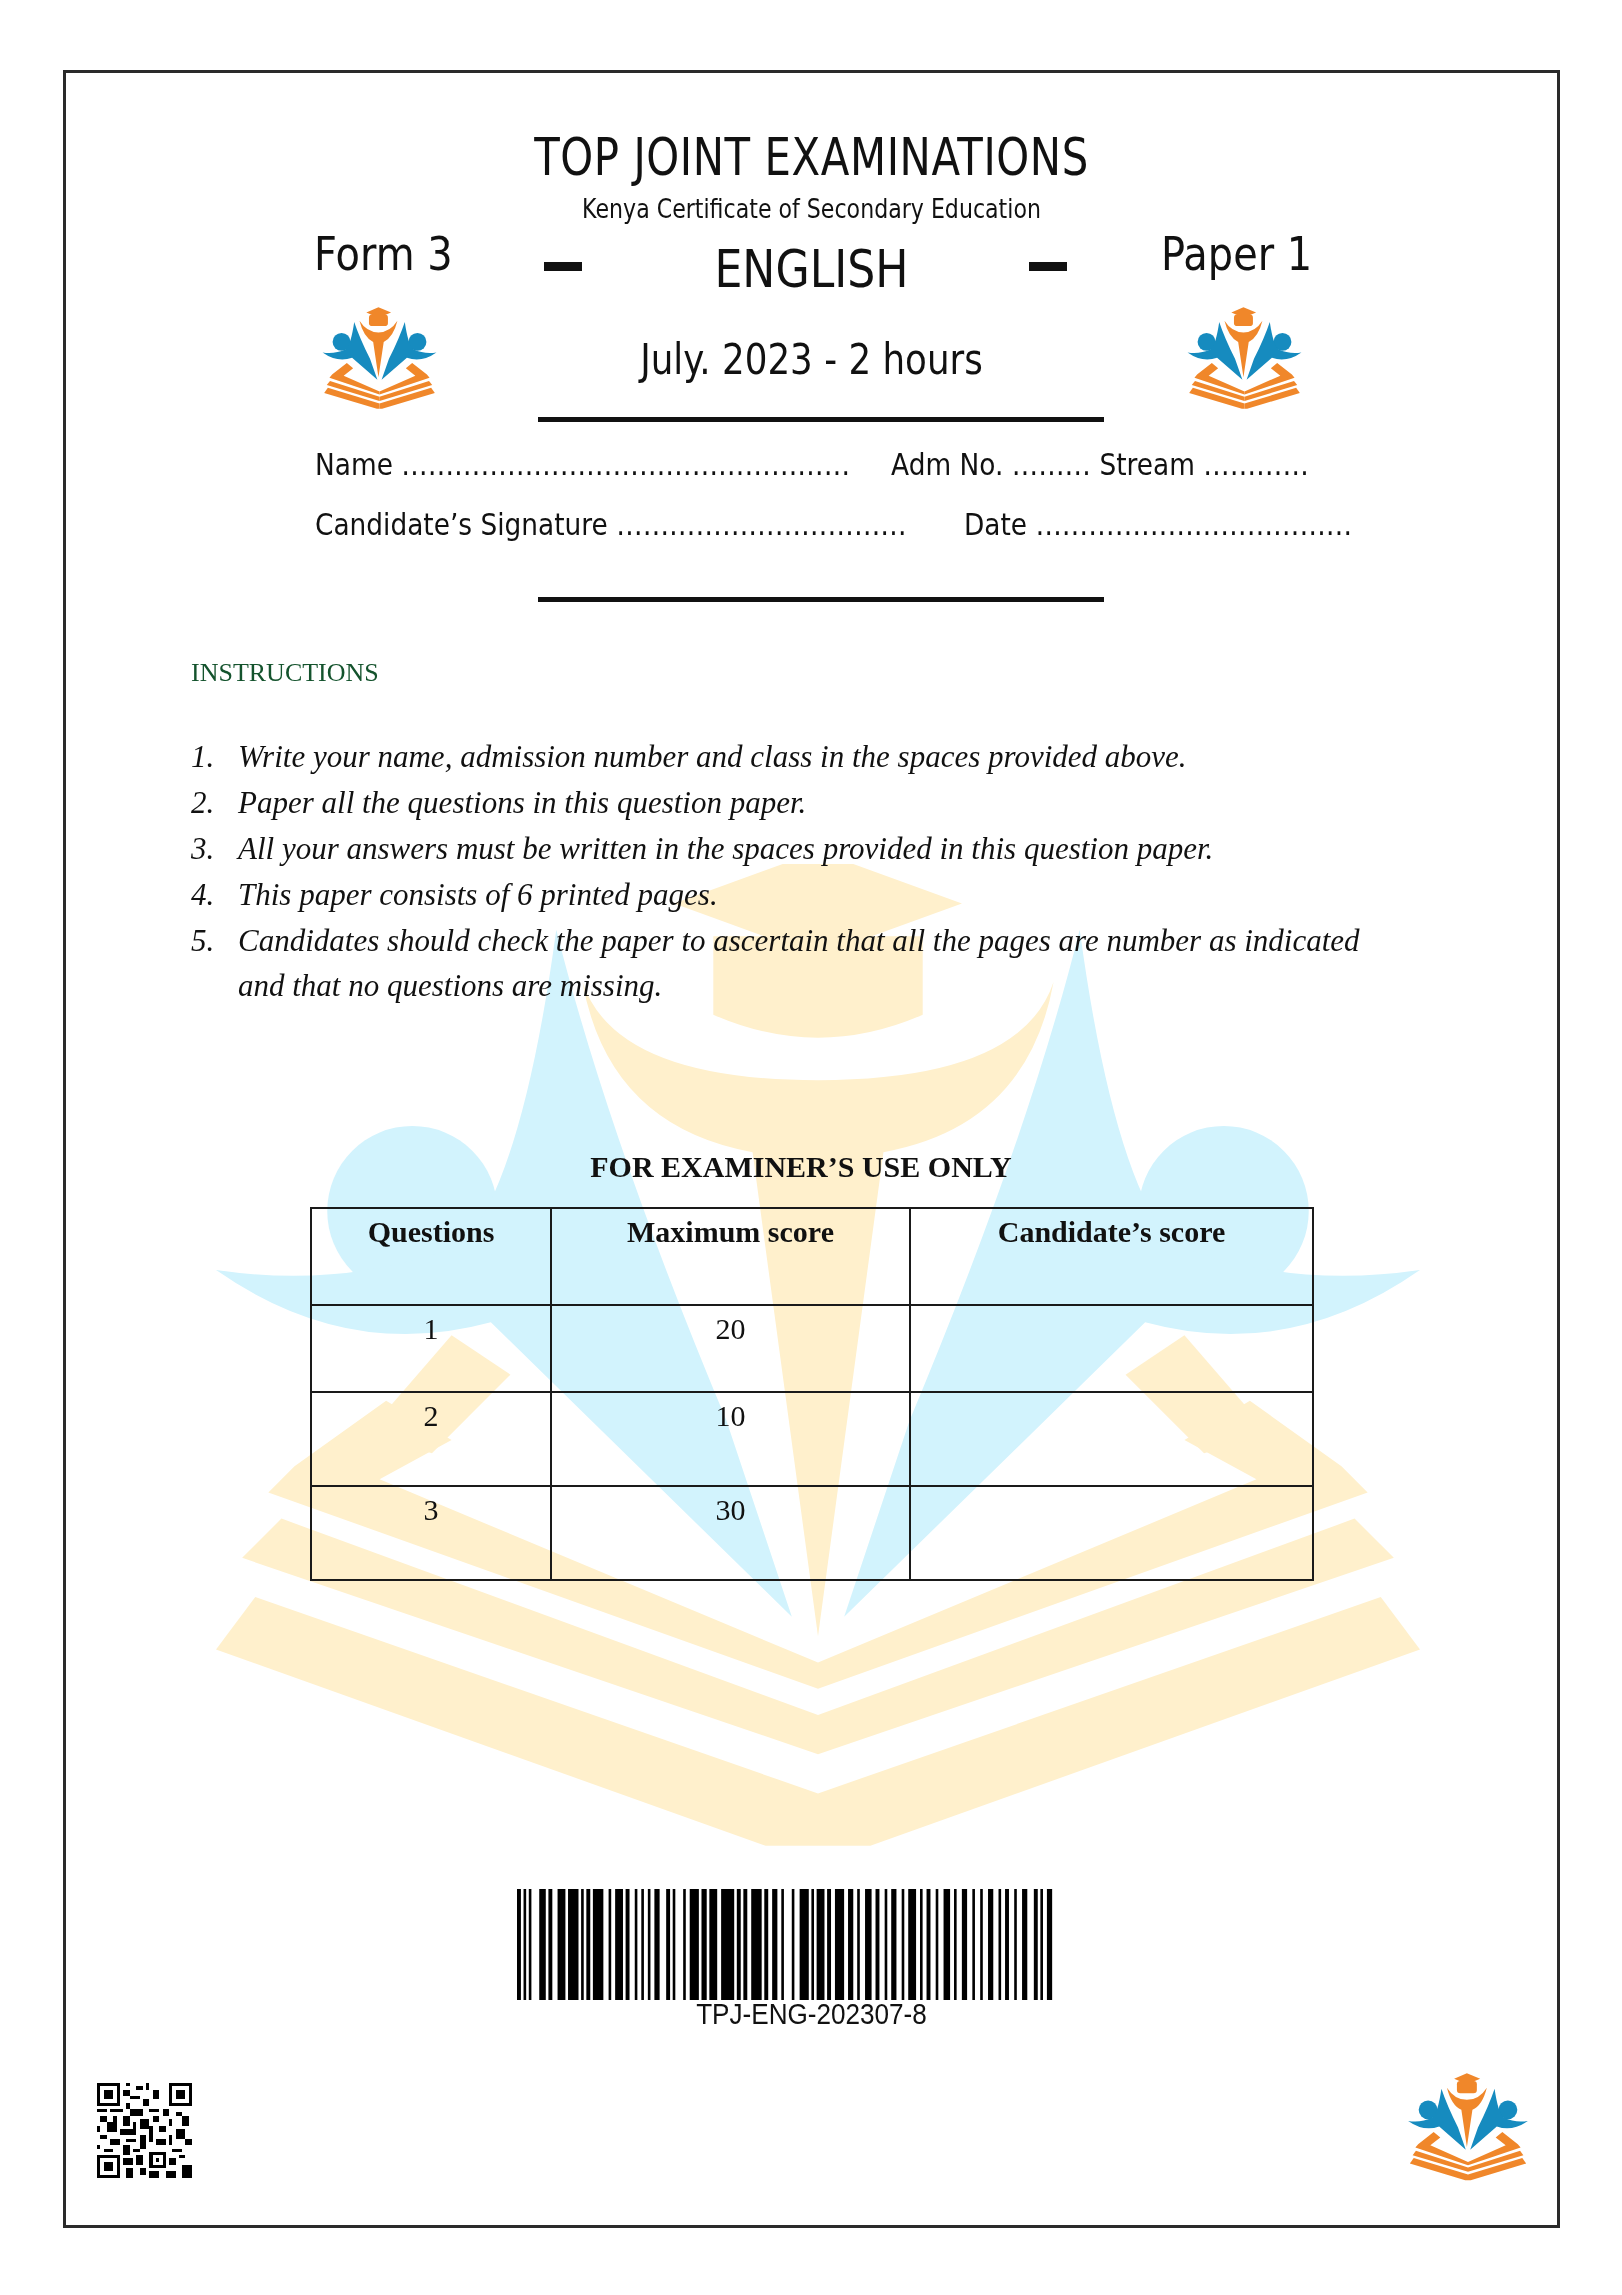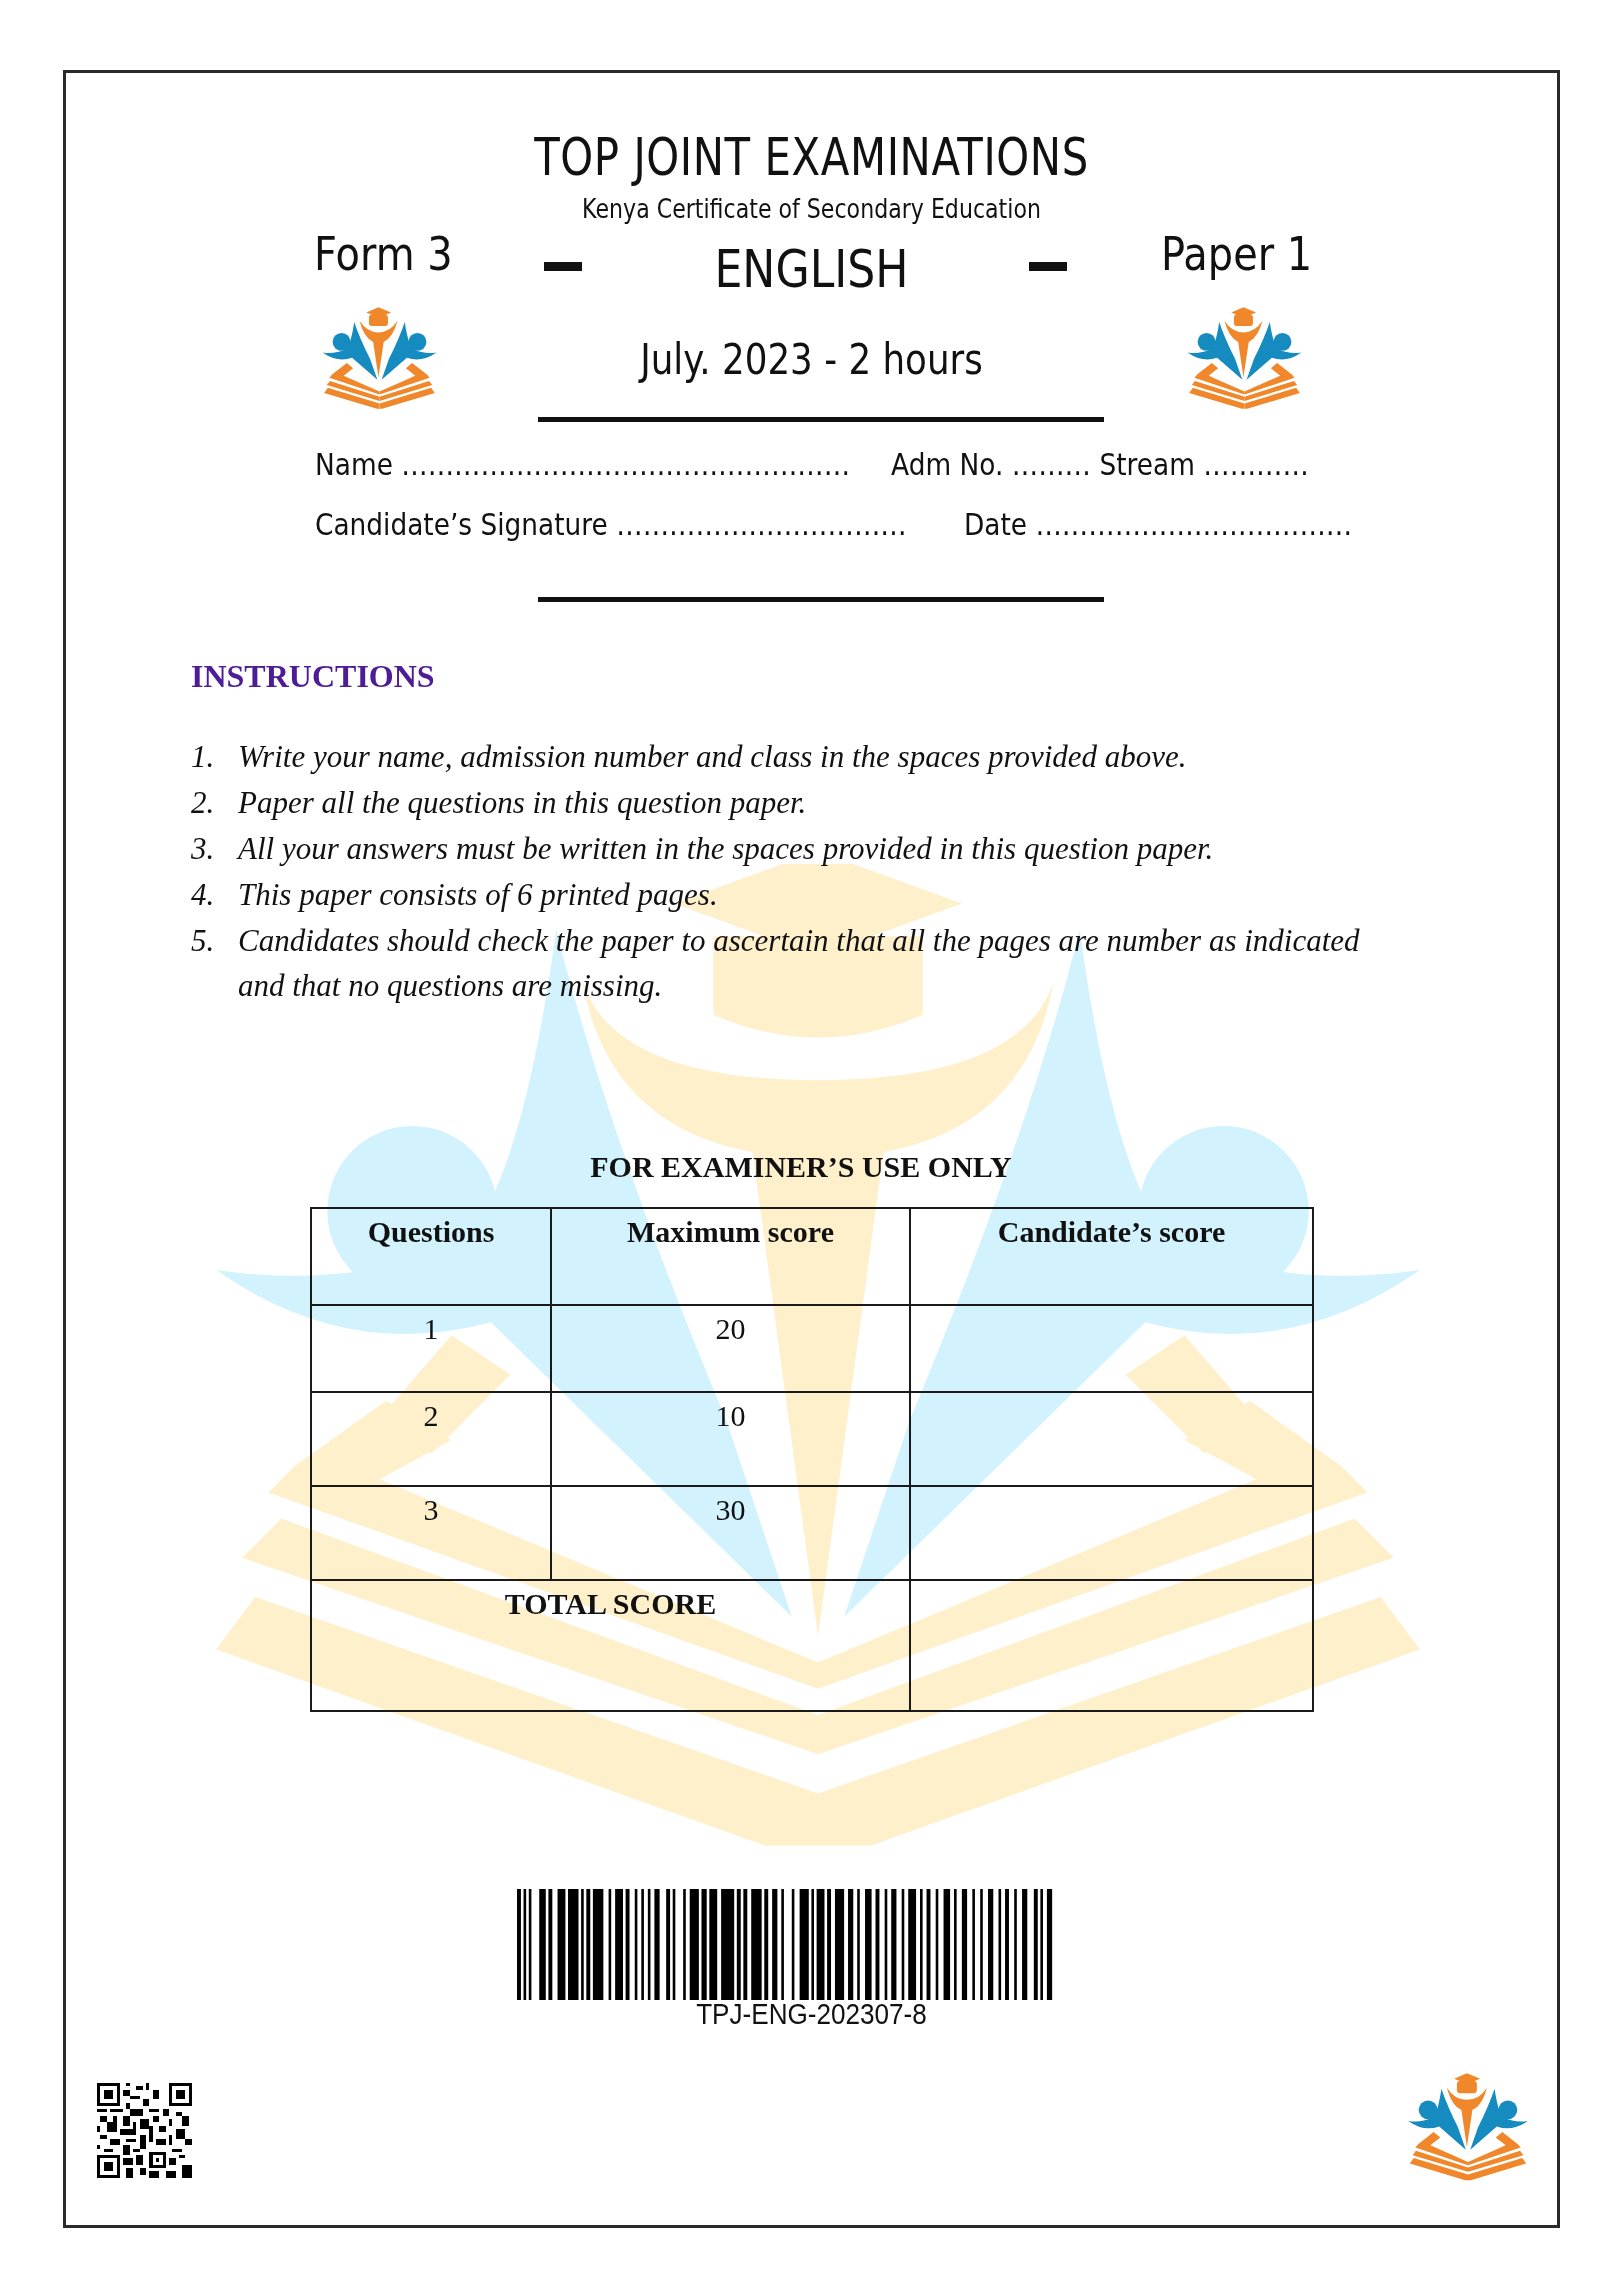--- a/index.html
+++ b/index.html
@@ -22,21 +22,21 @@
     transform:scaleX(0.85); transform-origin:center; font-family:"DejaVu Sans", sans-serif; }
   .dash { top:262px; width:38px; height:9.2px; background:#111; }
   .date-line { left:0; width:1623px; top:335px; text-align:center; font-size:42px; color:#111;
     transform:scaleX(0.85); transform-origin:center; font-family:"DejaVu Sans", sans-serif; }
   .rule { left:538px; width:566px; height:4.6px; background:#111; }
   .logo { width:137px; height:121px; }
 
   .field-row { left:315px; font-size:30px; color:#111; font-family:"DejaVu Sans", sans-serif;
     transform:scaleX(0.88); transform-origin:left; white-space:nowrap; }
 
-  .instructions-heading { left:191px; top:658px; font-size:32px; font-weight:700; color:#4c1d95; }
+  .instructions-heading { left:191px; top:658px; font-size:26px; font-weight:400; color:#14532d; }
   .instr { left:191px; font-size:31px; font-style:italic; color:#111; white-space:nowrap; }
   .instr .num { display:inline-block; width:47px; font-style:italic; }
   .instr b { font-weight:400; }
 
   .examiner-heading { left:0; width:1602px; top:1150px; text-align:center; font-size:30px; font-weight:700; color:#111; }
 
   table.scores { position:absolute; left:310px; top:1207px; width:1004px; border-collapse:collapse; font-family:"Liberation Serif", serif; color:#111; }
   table.scores td, table.scores th { border:2px solid #1a1a1a; vertical-align:top; text-align:center; font-size:30px; padding:6px 0 0 0; background:transparent; }
   table.scores th { font-weight:700; }
   table.scores td { font-weight:400; }
@@ -179,24 +179,20 @@
     <td></td>
   </tr>
   <tr style="height:94px;">
     <td>2</td>
     <td>10</td>
     <td></td>
   </tr>
   <tr style="height:94px;">
     <td>3</td>
     <td>30</td>
-    <td></td>
-  </tr>
-  <tr style="height:131px;">
-    <th colspan="2">TOTAL SCORE</th>
     <td></td>
   </tr>
 </tbody>
   </table>
 
 <svg class="abs barcode" viewBox="0 0 830 170" preserveAspectRatio="none" xmlns="http://www.w3.org/2000/svg">
   <g fill="#000">
     <rect x="0" y="0" width="6" height="170"></rect>
       <rect x="10" y="0" width="4" height="170"></rect>
       <rect x="18" y="0" width="4" height="170"></rect>

